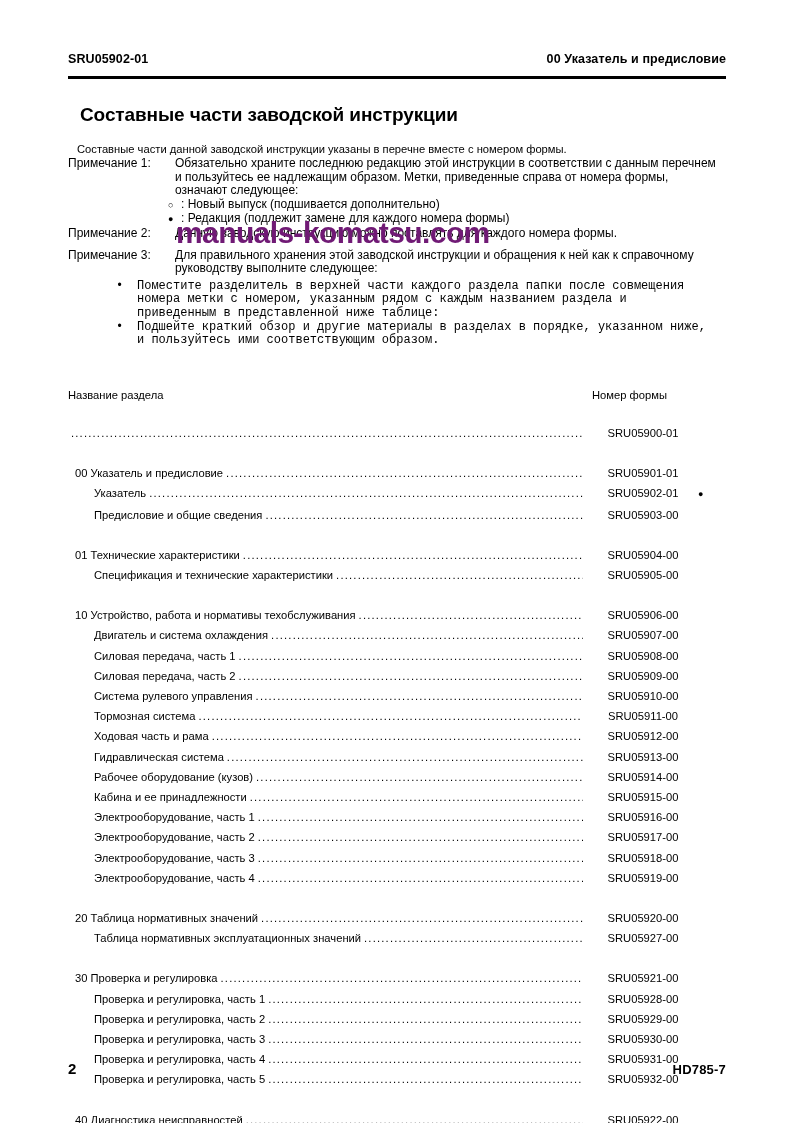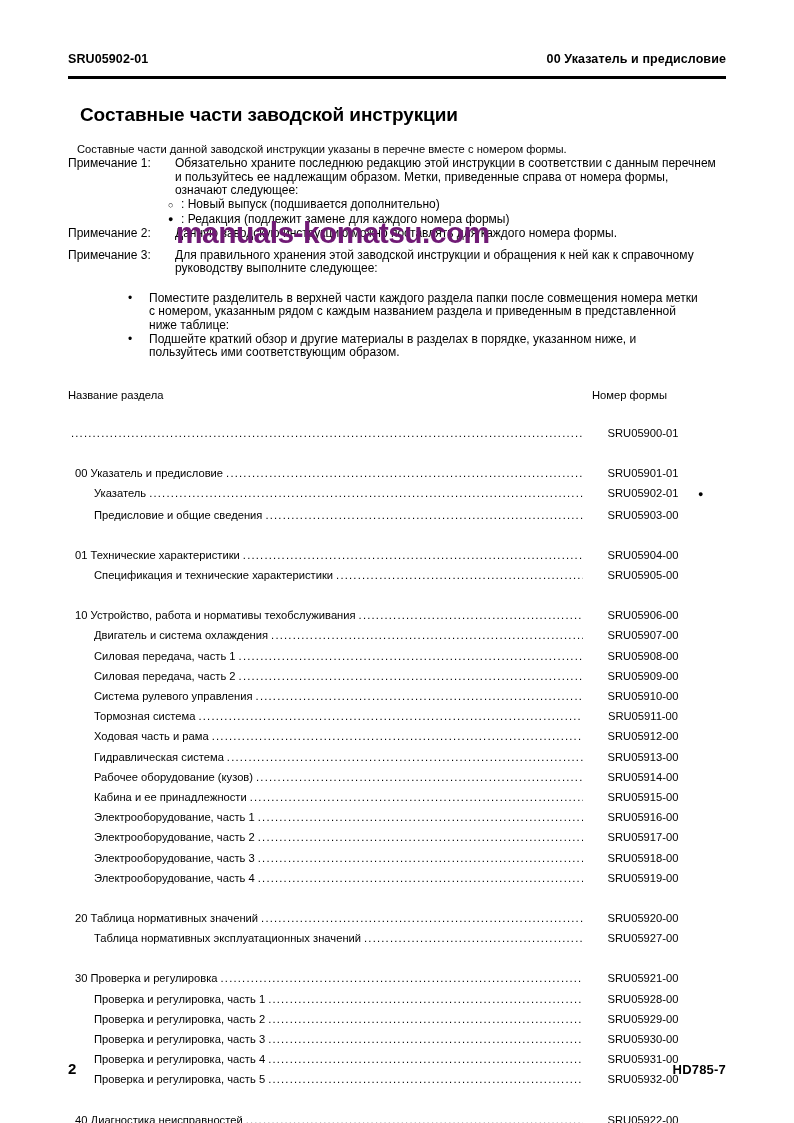--- a/index.html
+++ b/index.html
@@ -85,36 +85,37 @@
   .note-body { flex: 1 1 auto; }
   .note-body p { margin: 0; }
 
   .marker-list {
     margin: 0;
     padding: 0 0 0 100px;
     list-style: none;
   }
   .marker-list li {
     display: flex;
-    align-items: center;
+    align-items: flex-start;
     white-space: nowrap;
   }
   .marker-glyph {
     flex: 0 0 auto;
     width: 13px;
     font-size: 11.2px;
     line-height: 13.6px;
   }
   .glyph-open::before  { content: "\25CB"; font-size: 9px; }
   .glyph-filled::before{ content: "\25CF"; font-size: 9px; }
 
   .bullet-list {
-    margin: 16px;
+    margin: 4px;
     padding: 0 0 0 44px;
     list-style: none;
+    font-family: Liberation Mono, monospace;
   }
   .bullet-list li {
     display: flex;
     align-items: flex-start;
   }
   .bullet-list li + li { margin-top: 0px; }
   .bullet-dot {
     flex: 0 0 21px;
     line-height: 13.6px;
   }

